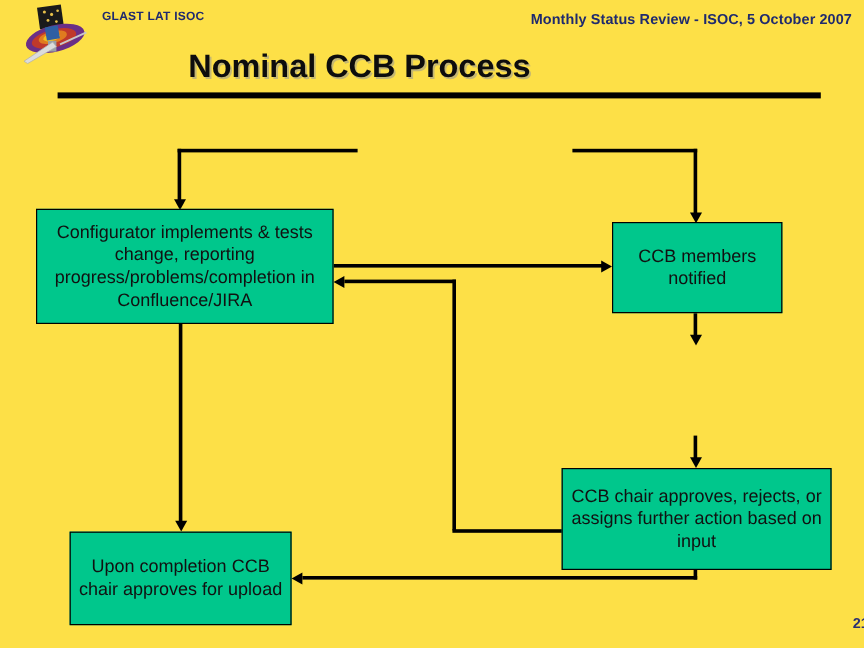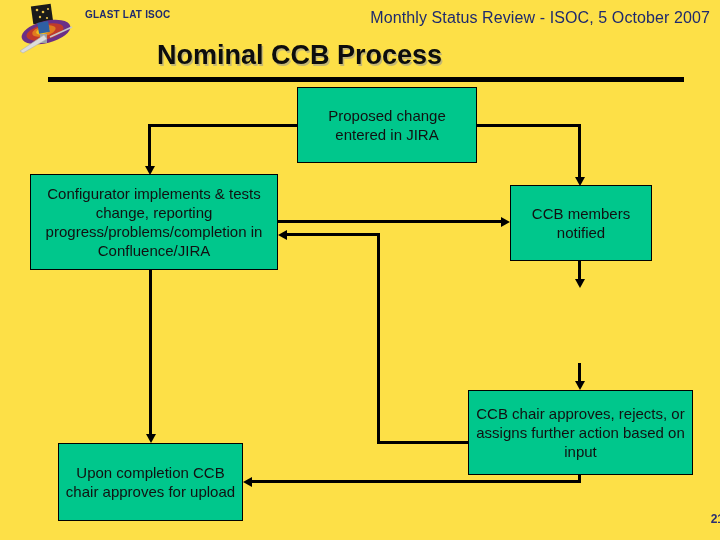--- a/index.html
+++ b/index.html
@@ -25,22 +25,22 @@
     font-size: 10px;
     font-weight: bold;
     color: #1f2a6e;
     letter-spacing: 0.2px;
     white-space: nowrap;
   }
   .hdr-right {
     position: absolute;
     right: 38px;
     top: 9px;
-    font-size: 16px;
-    font-weight: normal;
+    font-size: 12px;
+    font-weight: bold;
     color: #1f2a6e;
     letter-spacing: 0.1px;
     white-space: nowrap;
   }
   .slide-title {
     position: absolute;
     left: 0;
     top: 40px;
     width: 599px;
     text-align: center;
@@ -182,23 +182,20 @@
   <div class="ln-v" style="left:578px; top:363px; height:20px;"></div>
   <div class="arw arw-down" style="left:574.5px; top:381px;"></div>
 
   <div class="ln-v" style="left:149px; top:270px; height:166px;"></div>
   <div class="arw arw-down" style="left:145.5px; top:434px;"></div>
 
   <div class="ln-v" style="left:578px; top:475px; height:8px;"></div>
   <div class="ln-h" style="left:252px; top:480px; width:329px;"></div>
   <div class="arw arw-left" style="left:243px; top:476.5px;"></div>
 
-  <div class="node" id="node-proposed">
-    <span>Proposed change entered in JIRA</span>
-  </div>
 
   <div class="node" id="node-notified">
     <span>CCB members notified</span>
   </div>
 
   <div class="node" id="node-configurator">
     <span>Configurator implements &amp; tests change, reporting progress/problems/completion in Confluence/JIRA</span>
   </div>
 
 

